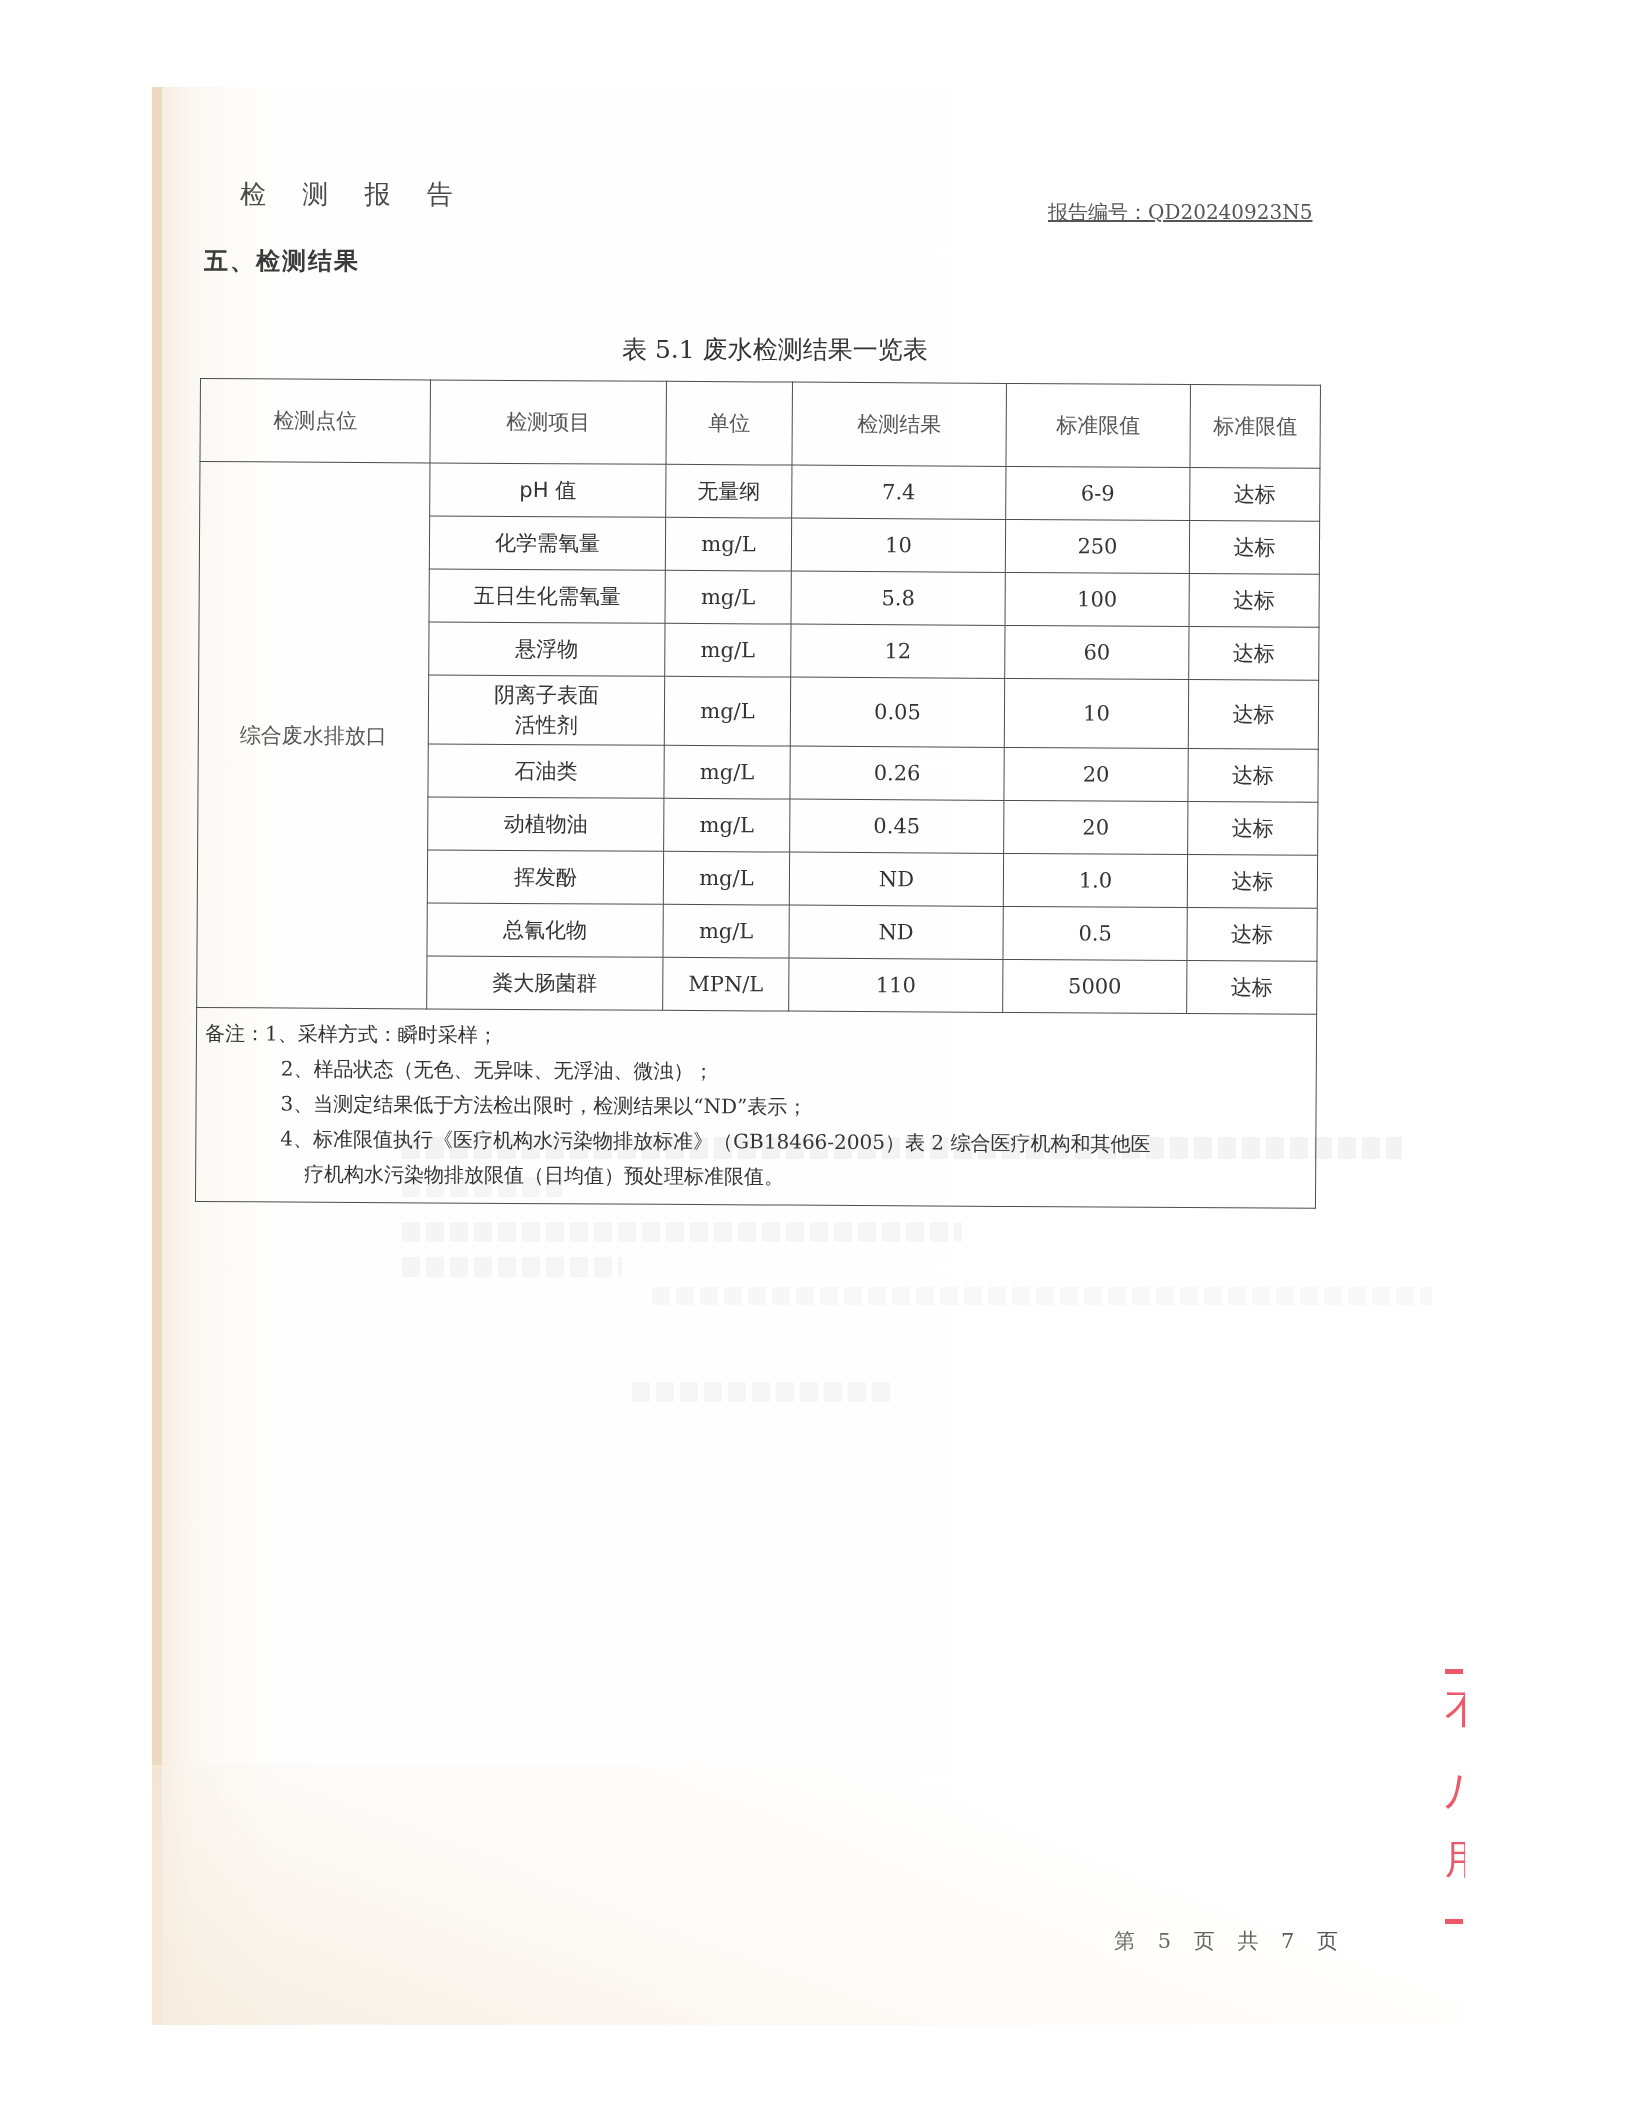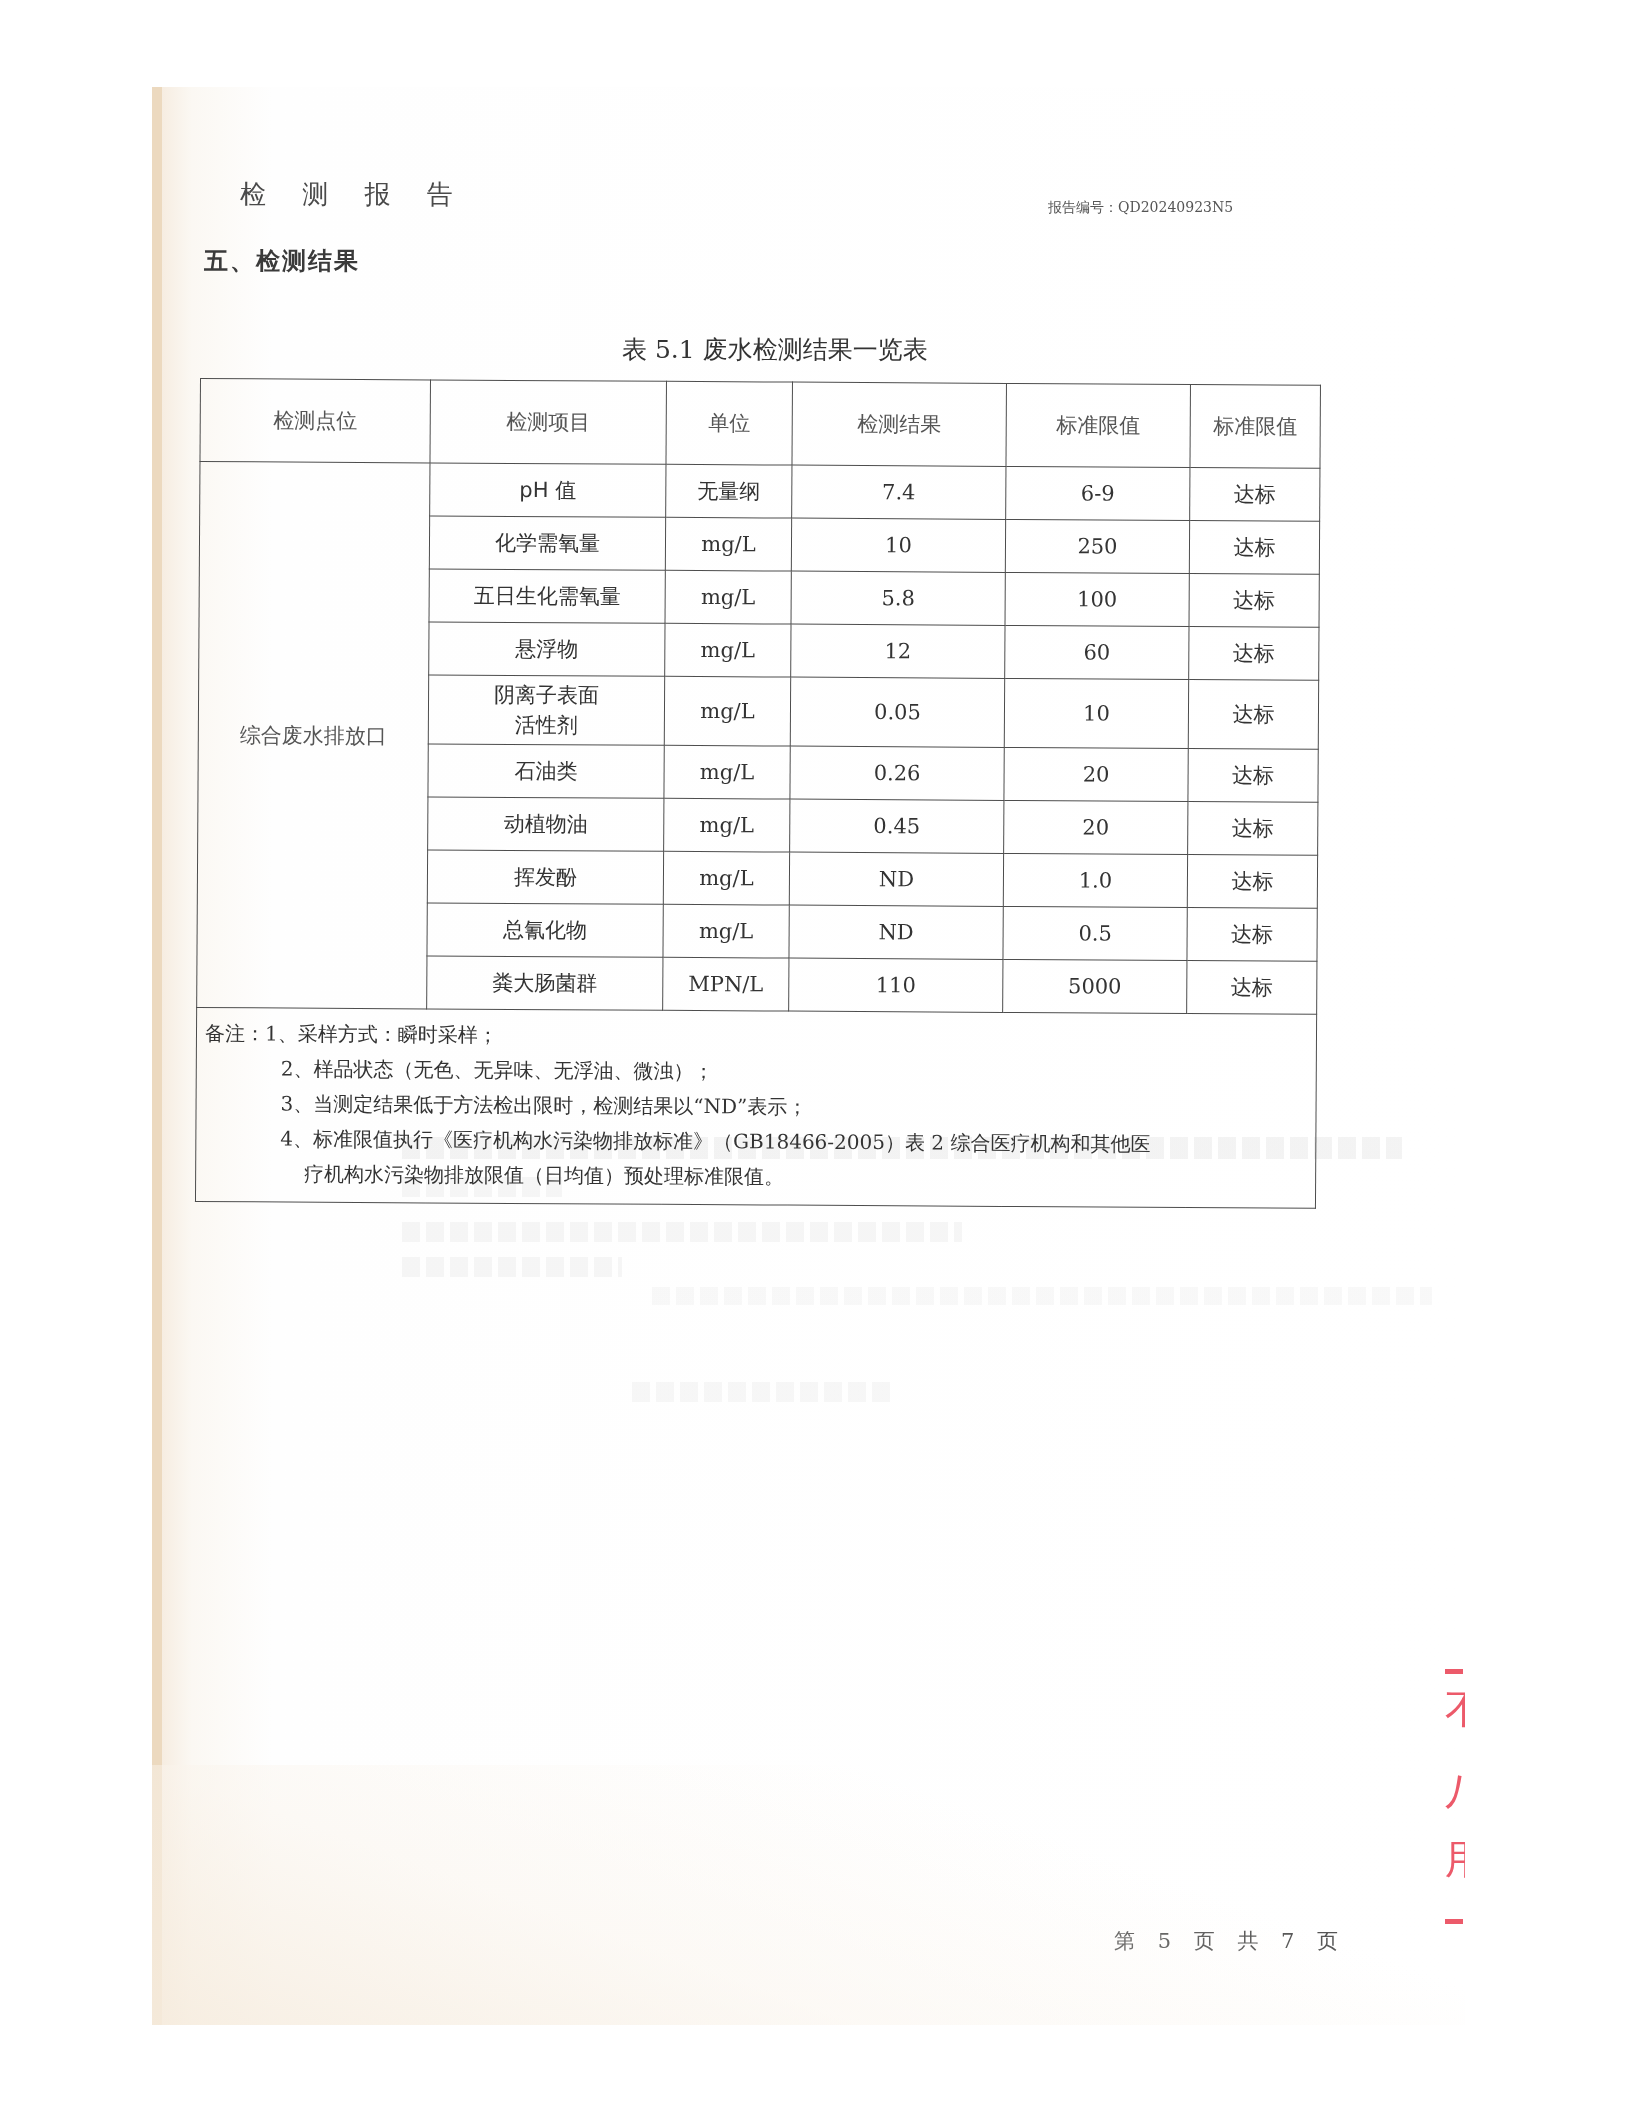--- a/index.html
+++ b/index.html
@@ -44,23 +44,24 @@
       font-family: "DejaVu Sans", "Liberation Sans", sans-serif;
       font-size: 26px;
       letter-spacing: 14px;
       color: #4a4a4a;
       text-align: center;
     }
     .report-no {
       position: absolute;
       left: 896px;
       top: 112px;
-      font-size: 14px;
+      font-size: 20px;
       color: #555;
       white-space: nowrap;
+      text-decoration: underline;
     }
     .section-title {
       position: absolute;
       left: 52px;
       top: 158px;
       font-family: "DejaVu Sans", "Liberation Sans", sans-serif;
       font-size: 24px;
       font-weight: bold;
       color: #3a3a3a;
       letter-spacing: 2px;

